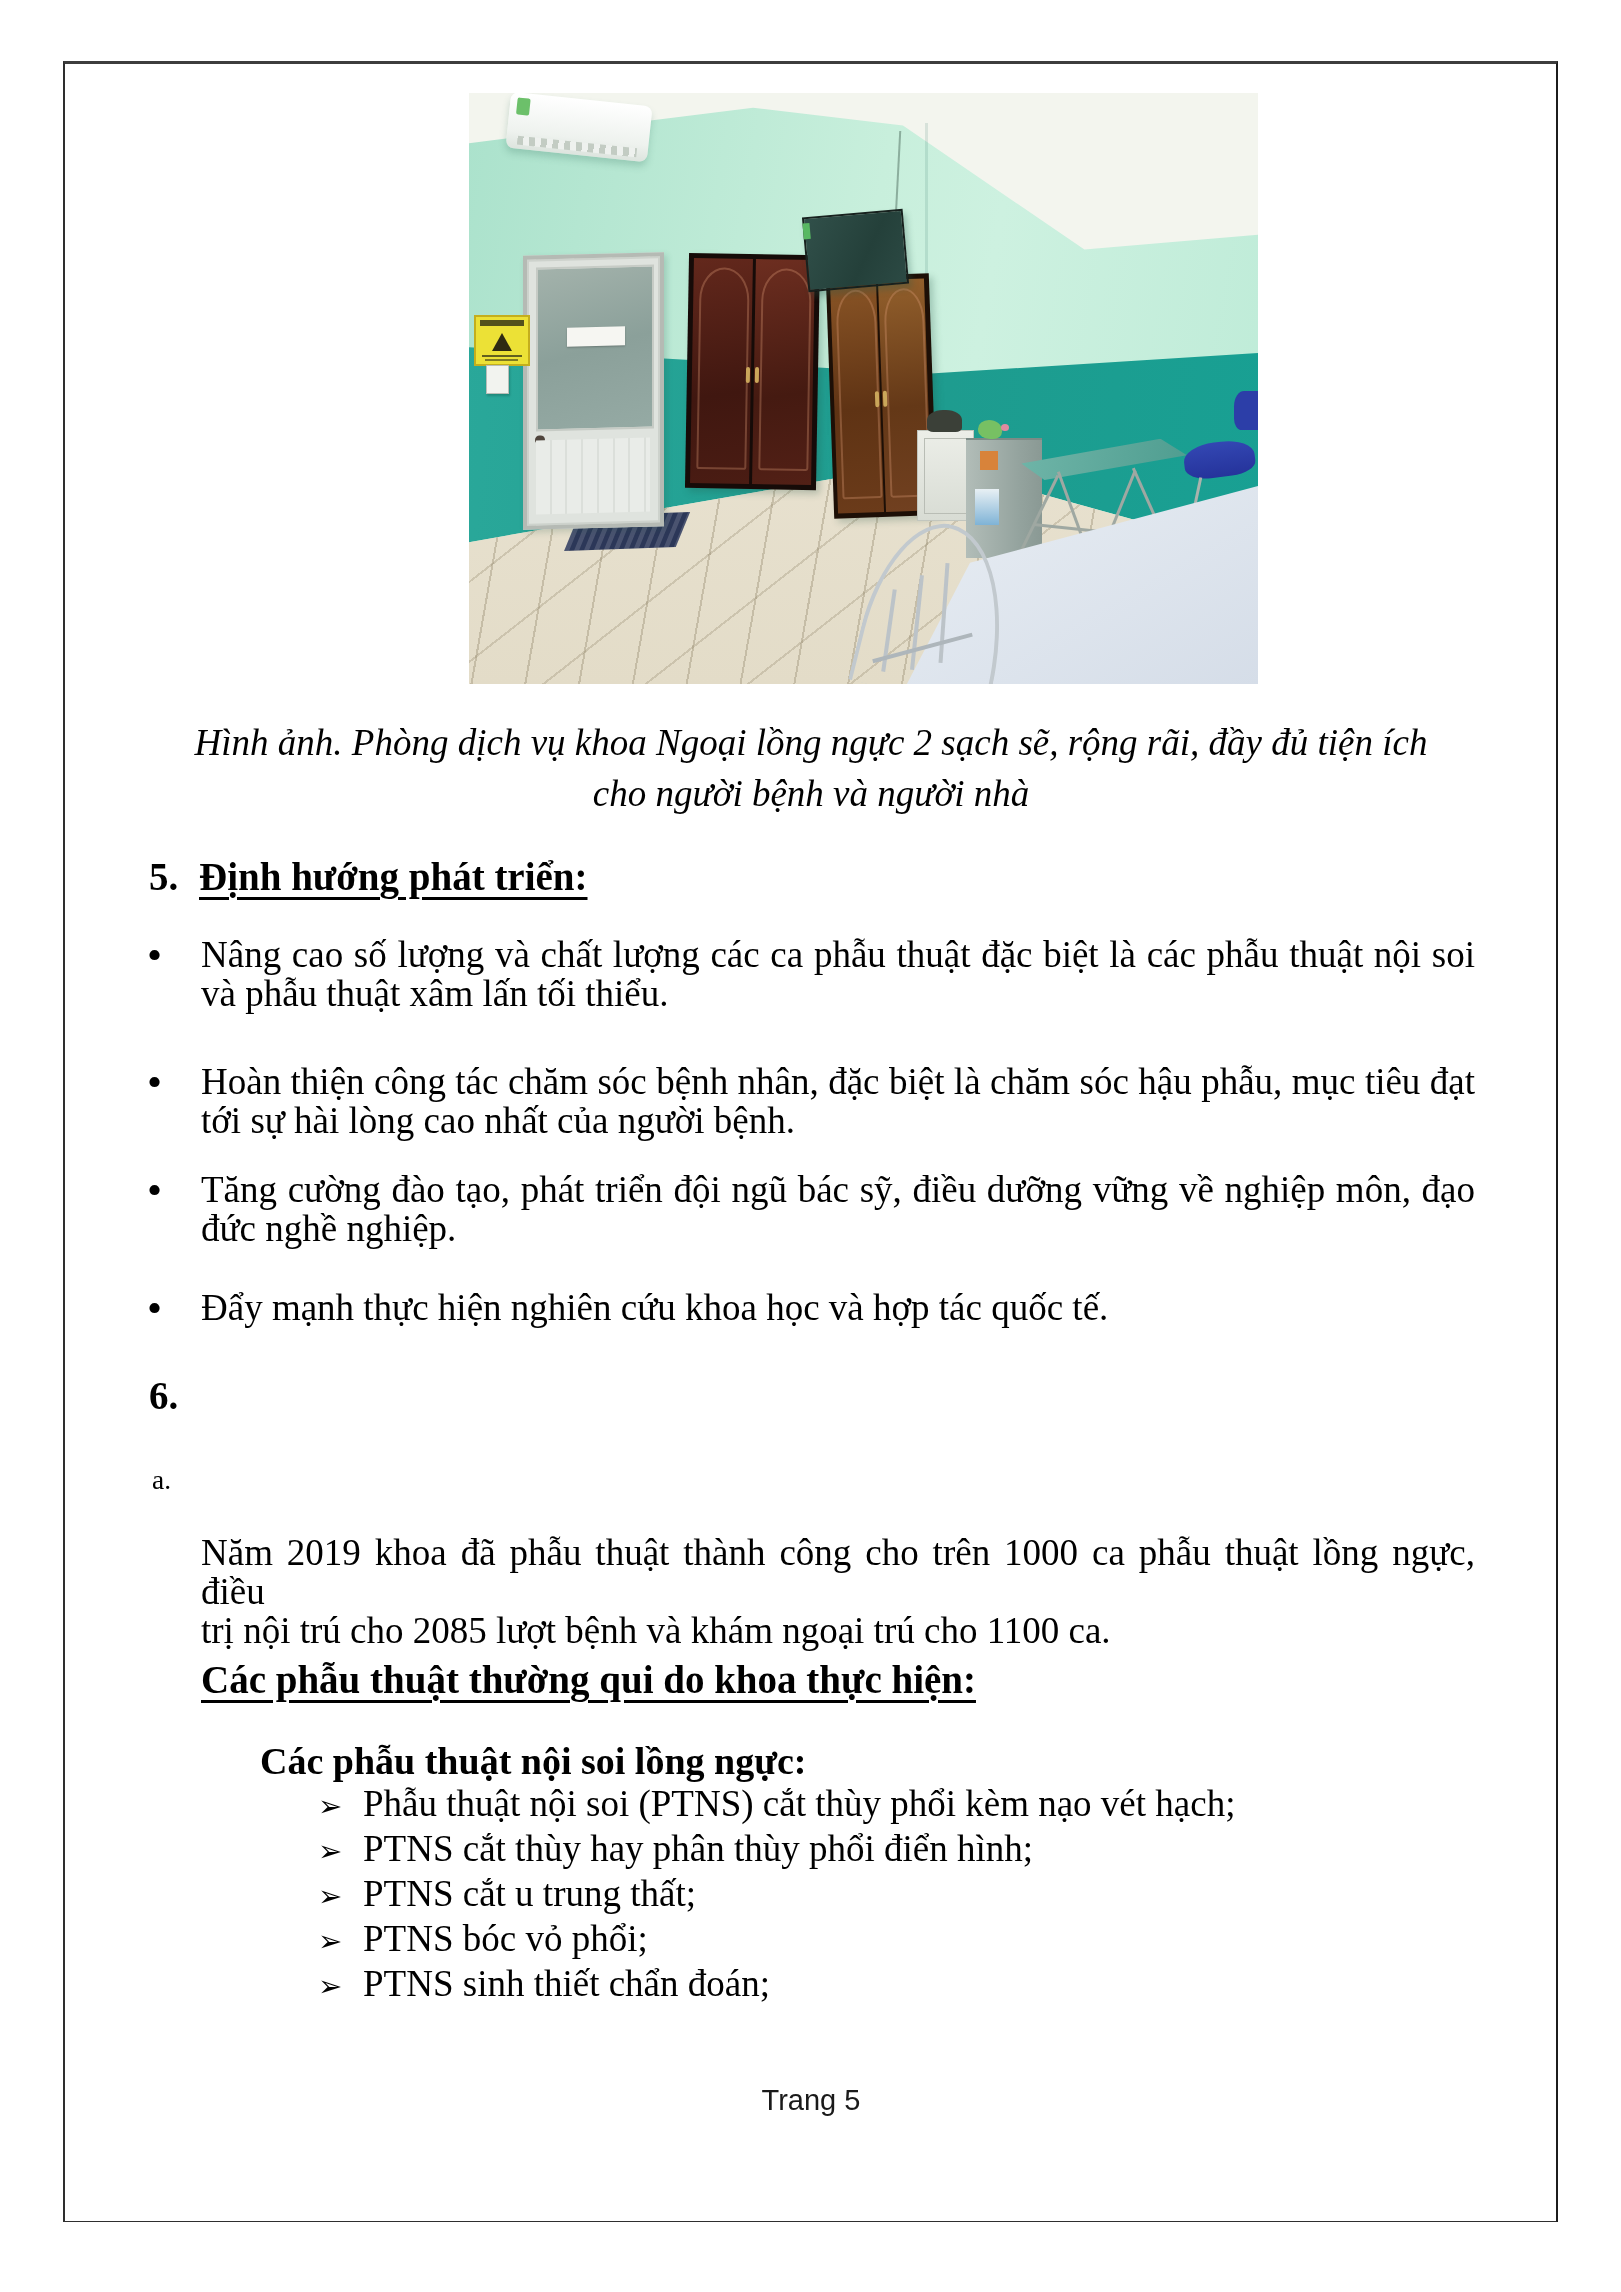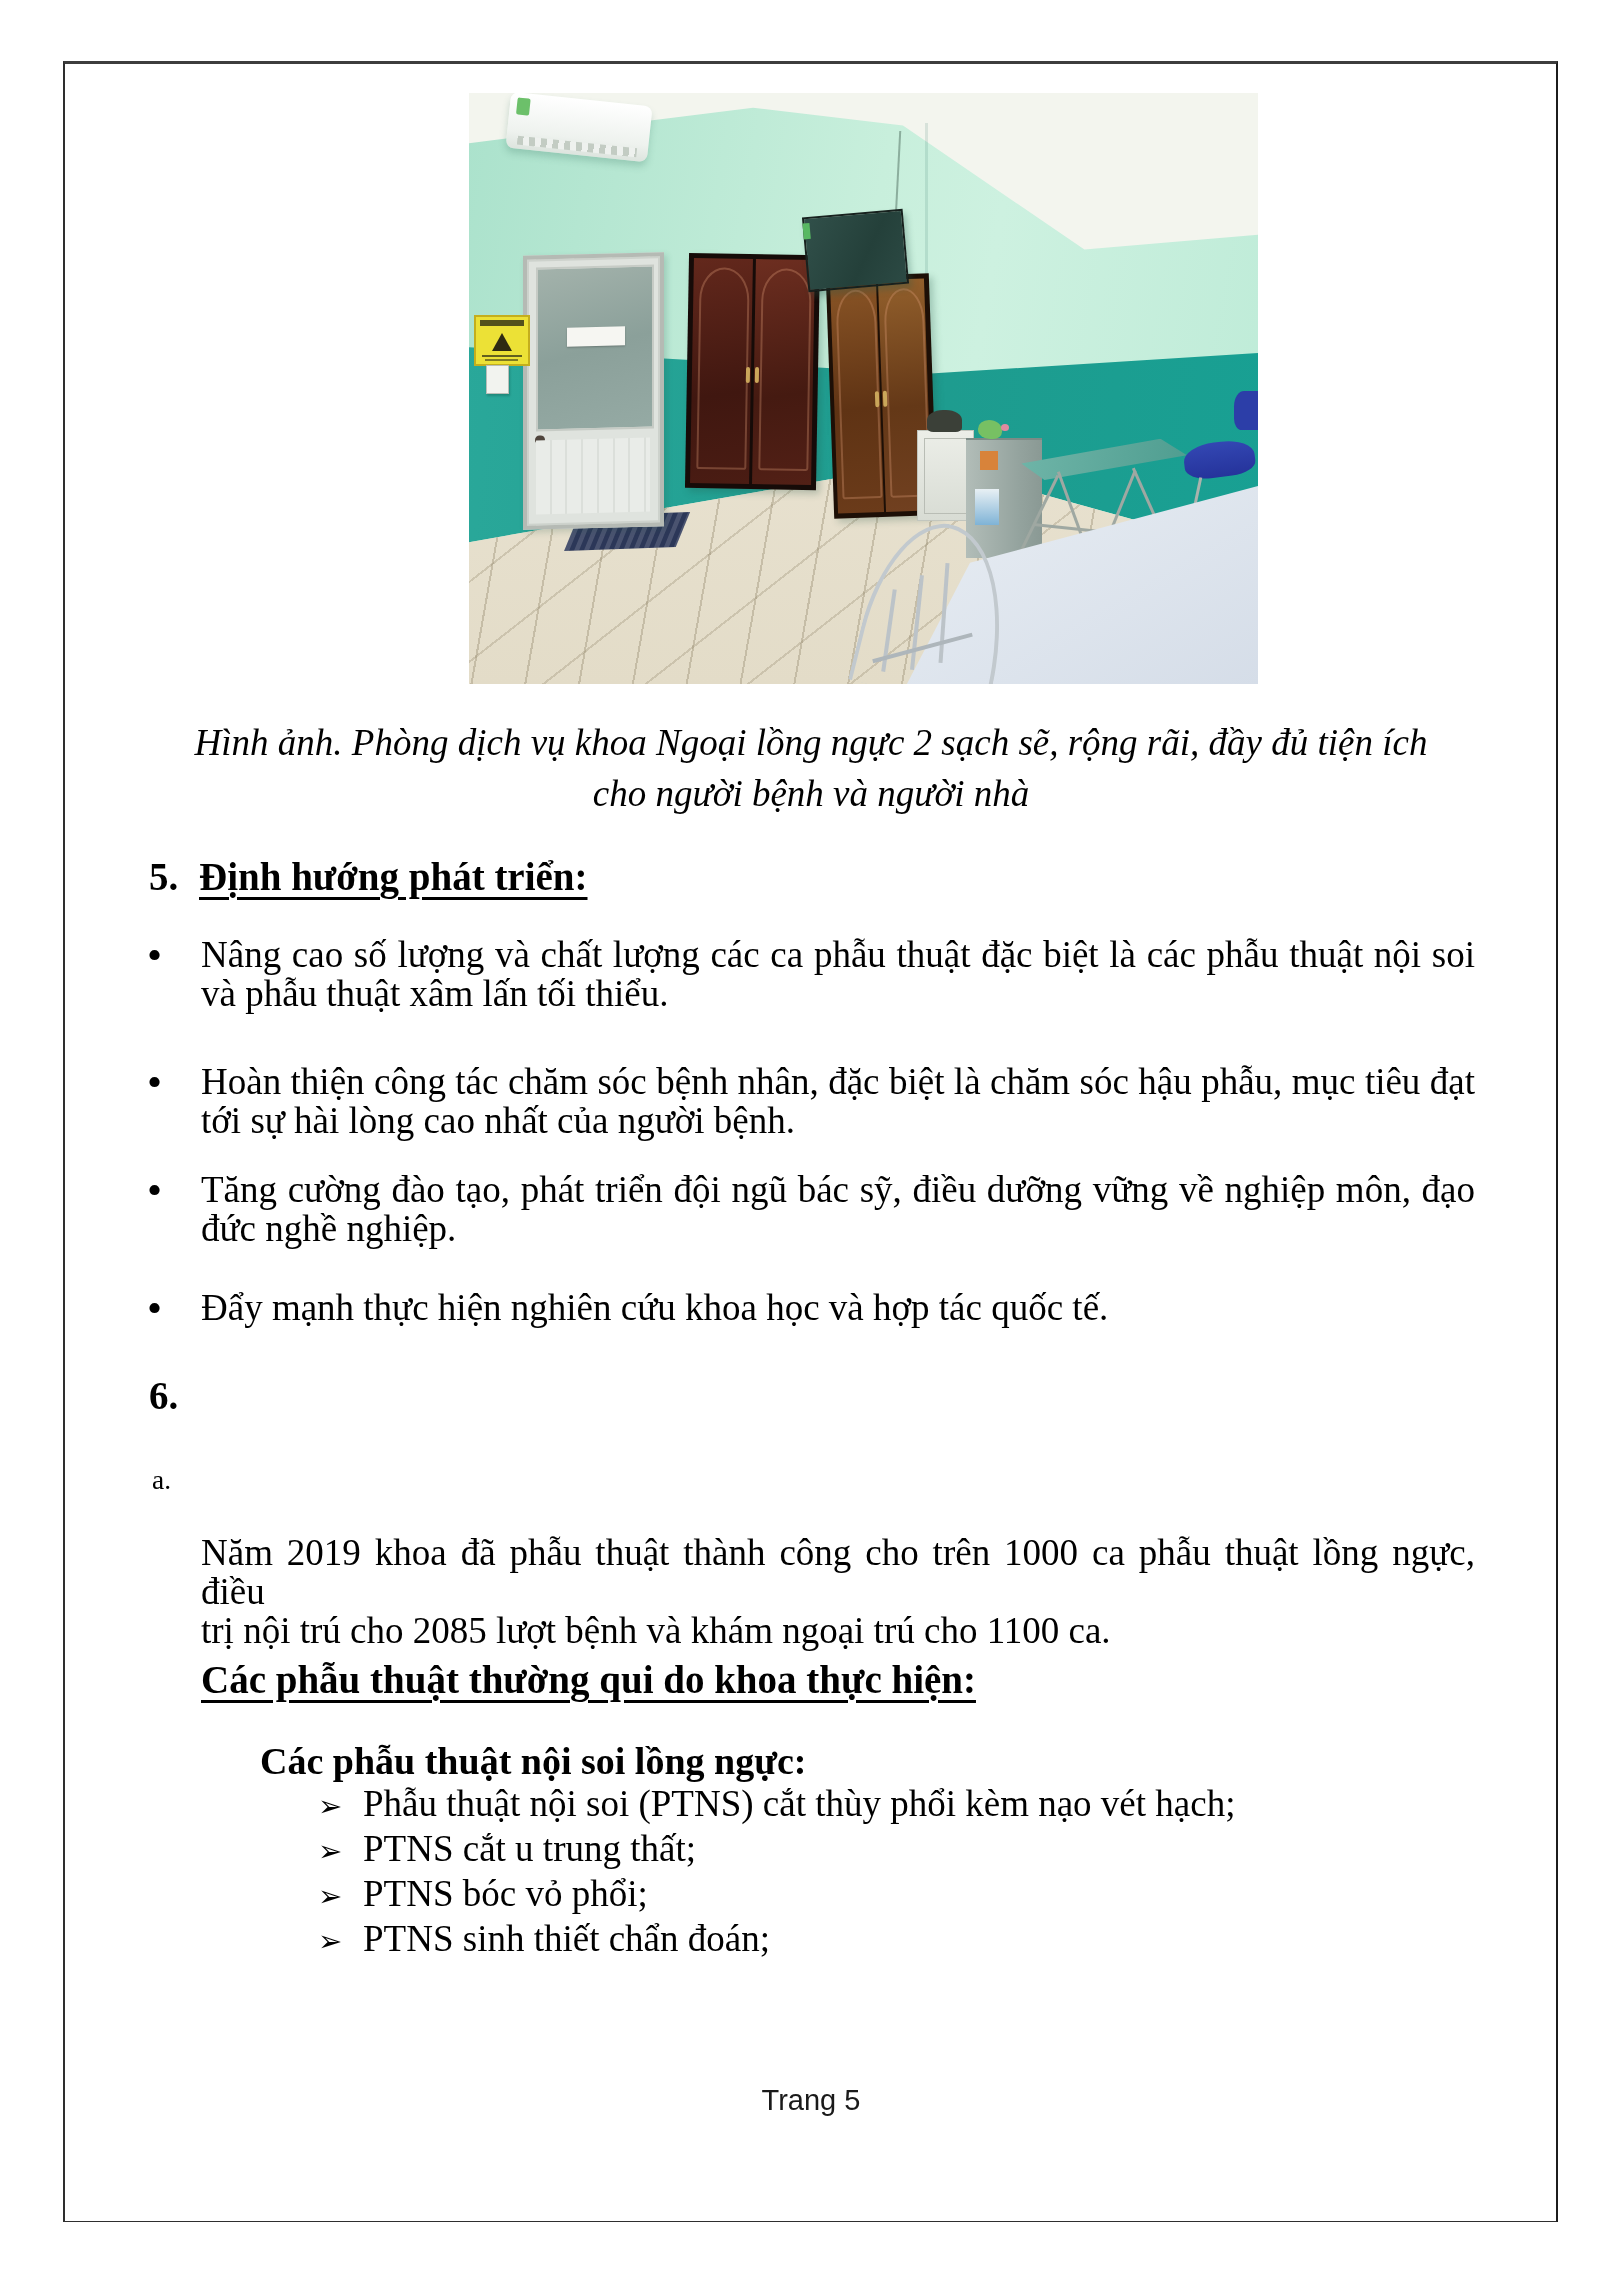--- a/index.html
+++ b/index.html
@@ -249,20 +249,21 @@
   <div class="para" style="top:1533px">
     <div class="jline">Năm 2019 khoa đã phẫu thuật thành công cho trên 1000 ca phẫu thuật lồng ngực, điều</div>
     <div class="lline">trị nội trú cho 2085 lượt bệnh và khám ngoại trú cho 1100 ca.</div>
   </div>
 
   <span class="subhead u" style="top:1658px">Các phẫu thuật thường qui do khoa thực hiện:</span>
   <span class="subsub" style="top:1740px">Các phẫu thuật nội soi lồng ngực:</span>
 
   <div class="alist">
     <div class="aitem"><span class="aglyph">➢</span><span>Phẫu thuật nội soi (PTNS) cắt thùy phổi kèm nạo vét hạch;</span></div>
+    <div class="aitem"><span class="aglyph">➢</span><span>PTNS cắt thùy hay phân thùy phổi điển hình;</span></div>
     <div class="aitem"><span class="aglyph">➢</span><span>PTNS cắt u trung thất;</span></div>
     <div class="aitem"><span class="aglyph">➢</span><span>PTNS bóc vỏ phổi;</span></div>
     <div class="aitem"><span class="aglyph">➢</span><span>PTNS sinh thiết chẩn đoán;</span></div>
   </div>
 
   <div class="footer">Trang 5</div>
 </div>
 
 
 </body></html>

